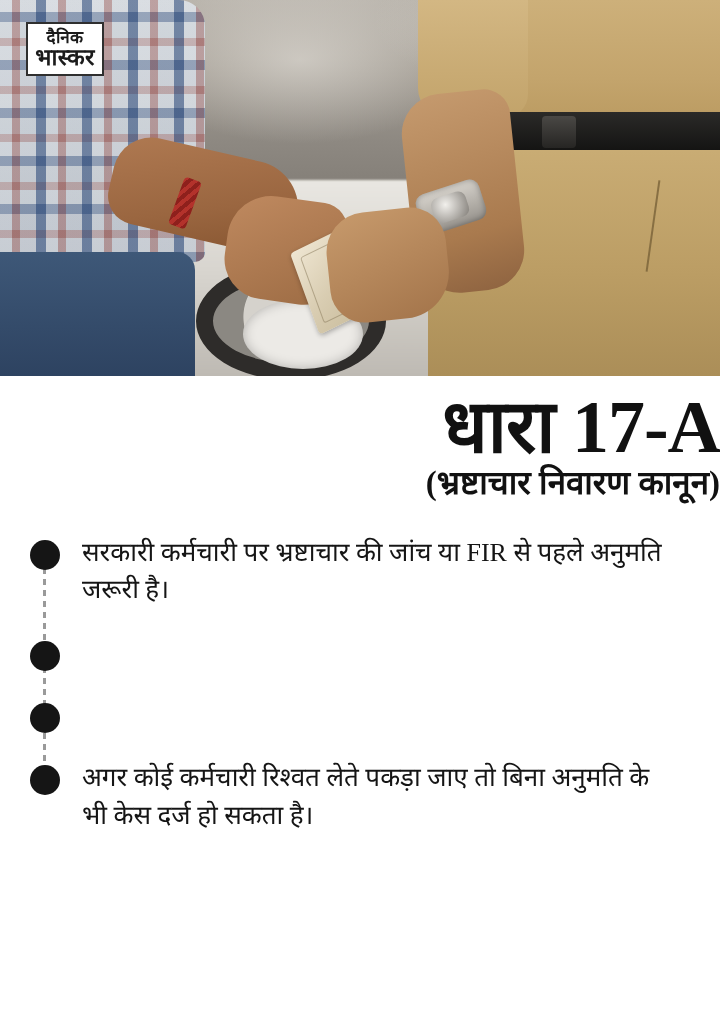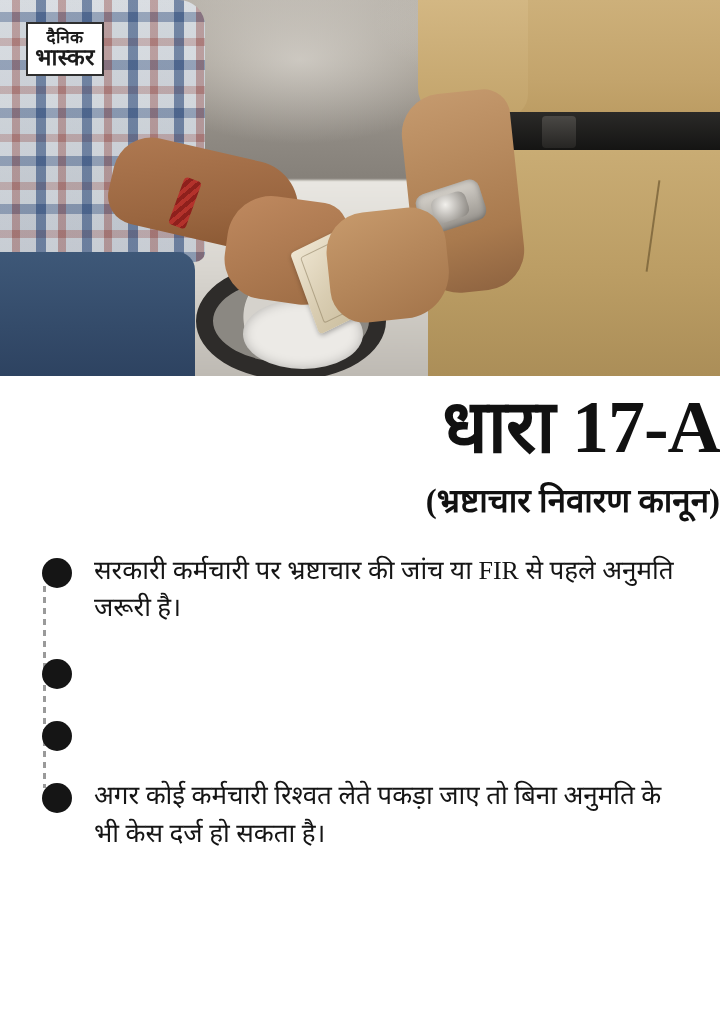--- a/index.html
+++ b/index.html
@@ -257,28 +257,28 @@
     line-height: 1.0;
     color: #111111;
     letter-spacing: -1px;
   }
   .subhead {
     font-family: "Liberation Serif", serif;
     font-weight: 700;
     font-size: 33px;
     line-height: 1.2;
     color: #111111;
-    margin-top: 18px;
+    margin-top: 0;
   }
 
   
   .points {
     position: relative;
     margin: 30px 12px 0 0;
-    padding: 0 22px 0 12px;
+    padding: 0 22px 0 0;
   }
   
   .points .spine {
     position: absolute;
     left: 43px;
     top: 34px;
     bottom: 64px;
     width: 3px;
     background-image: linear-gradient(#9a9a9a 55%, rgba(255,255,255,0) 0%);
     background-size: 3px 11px;

